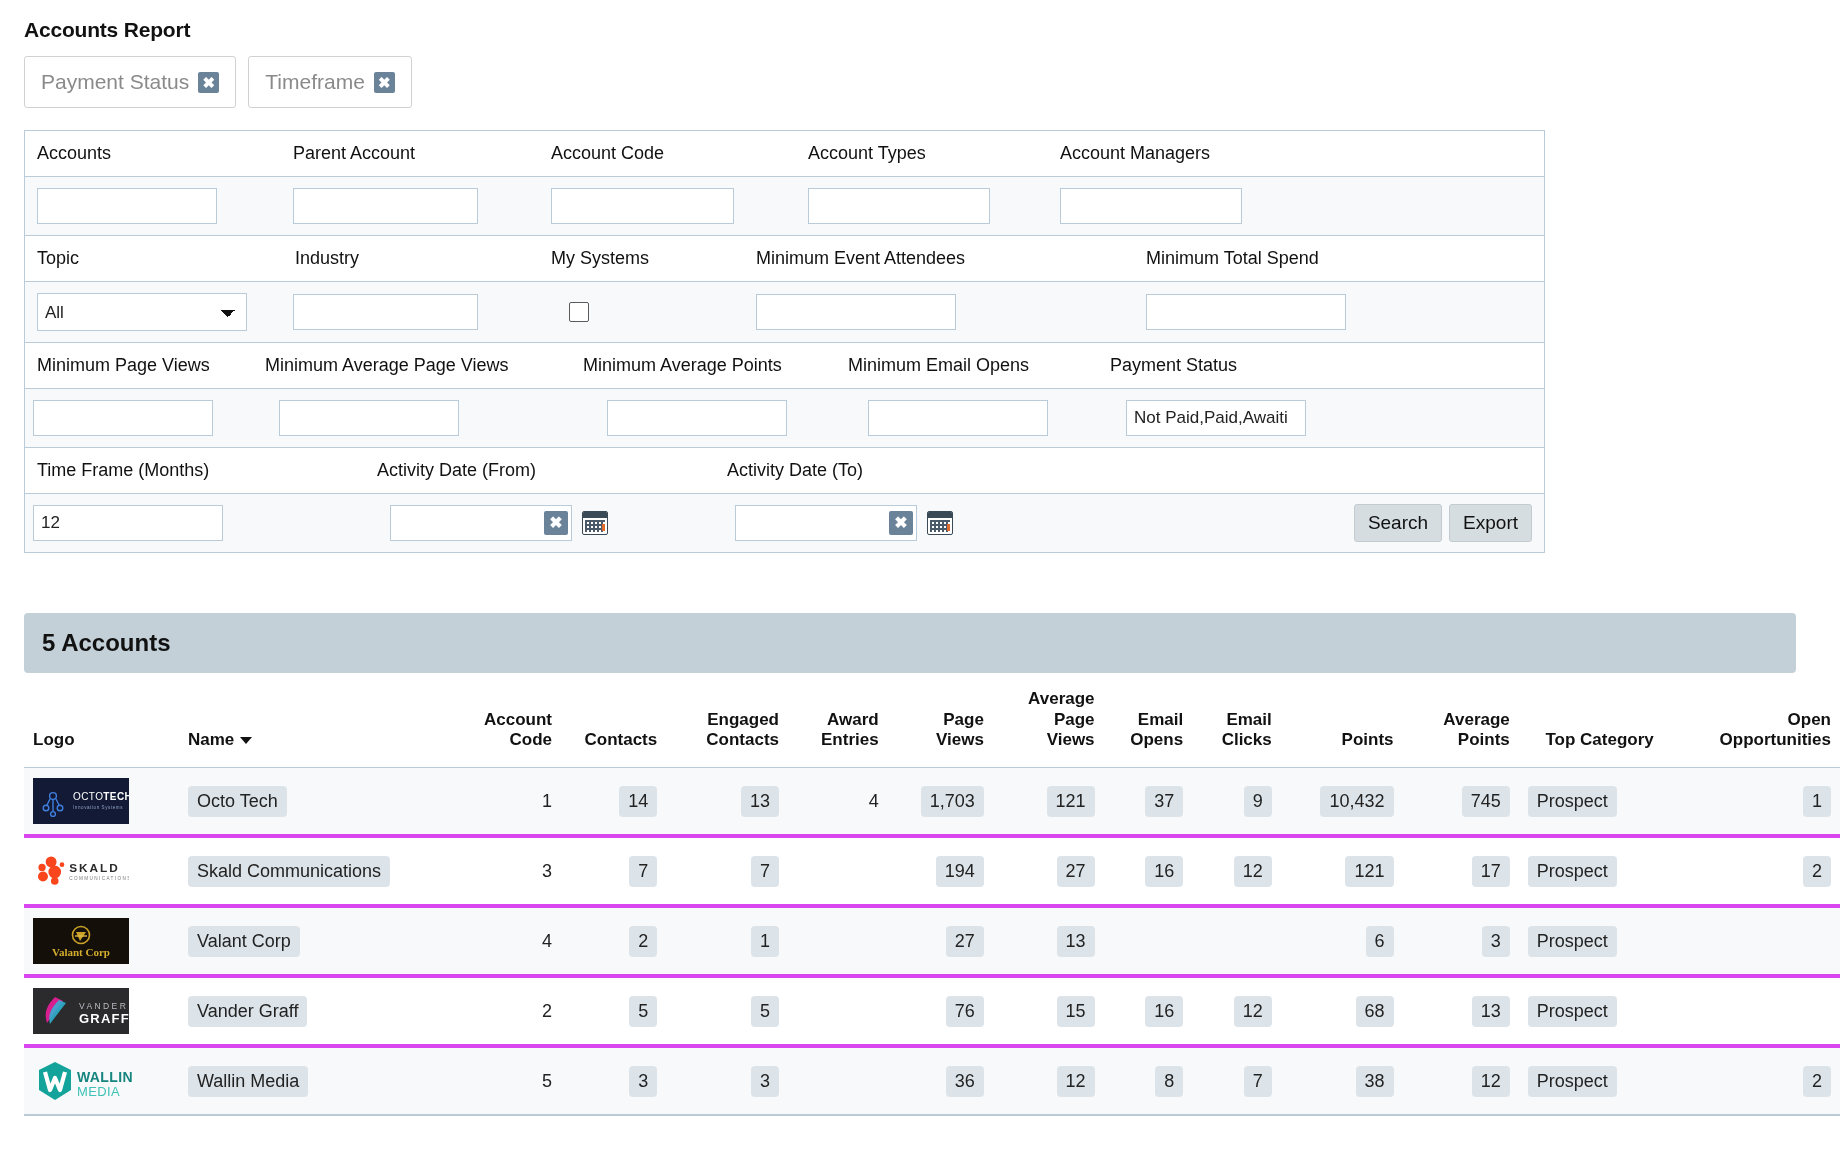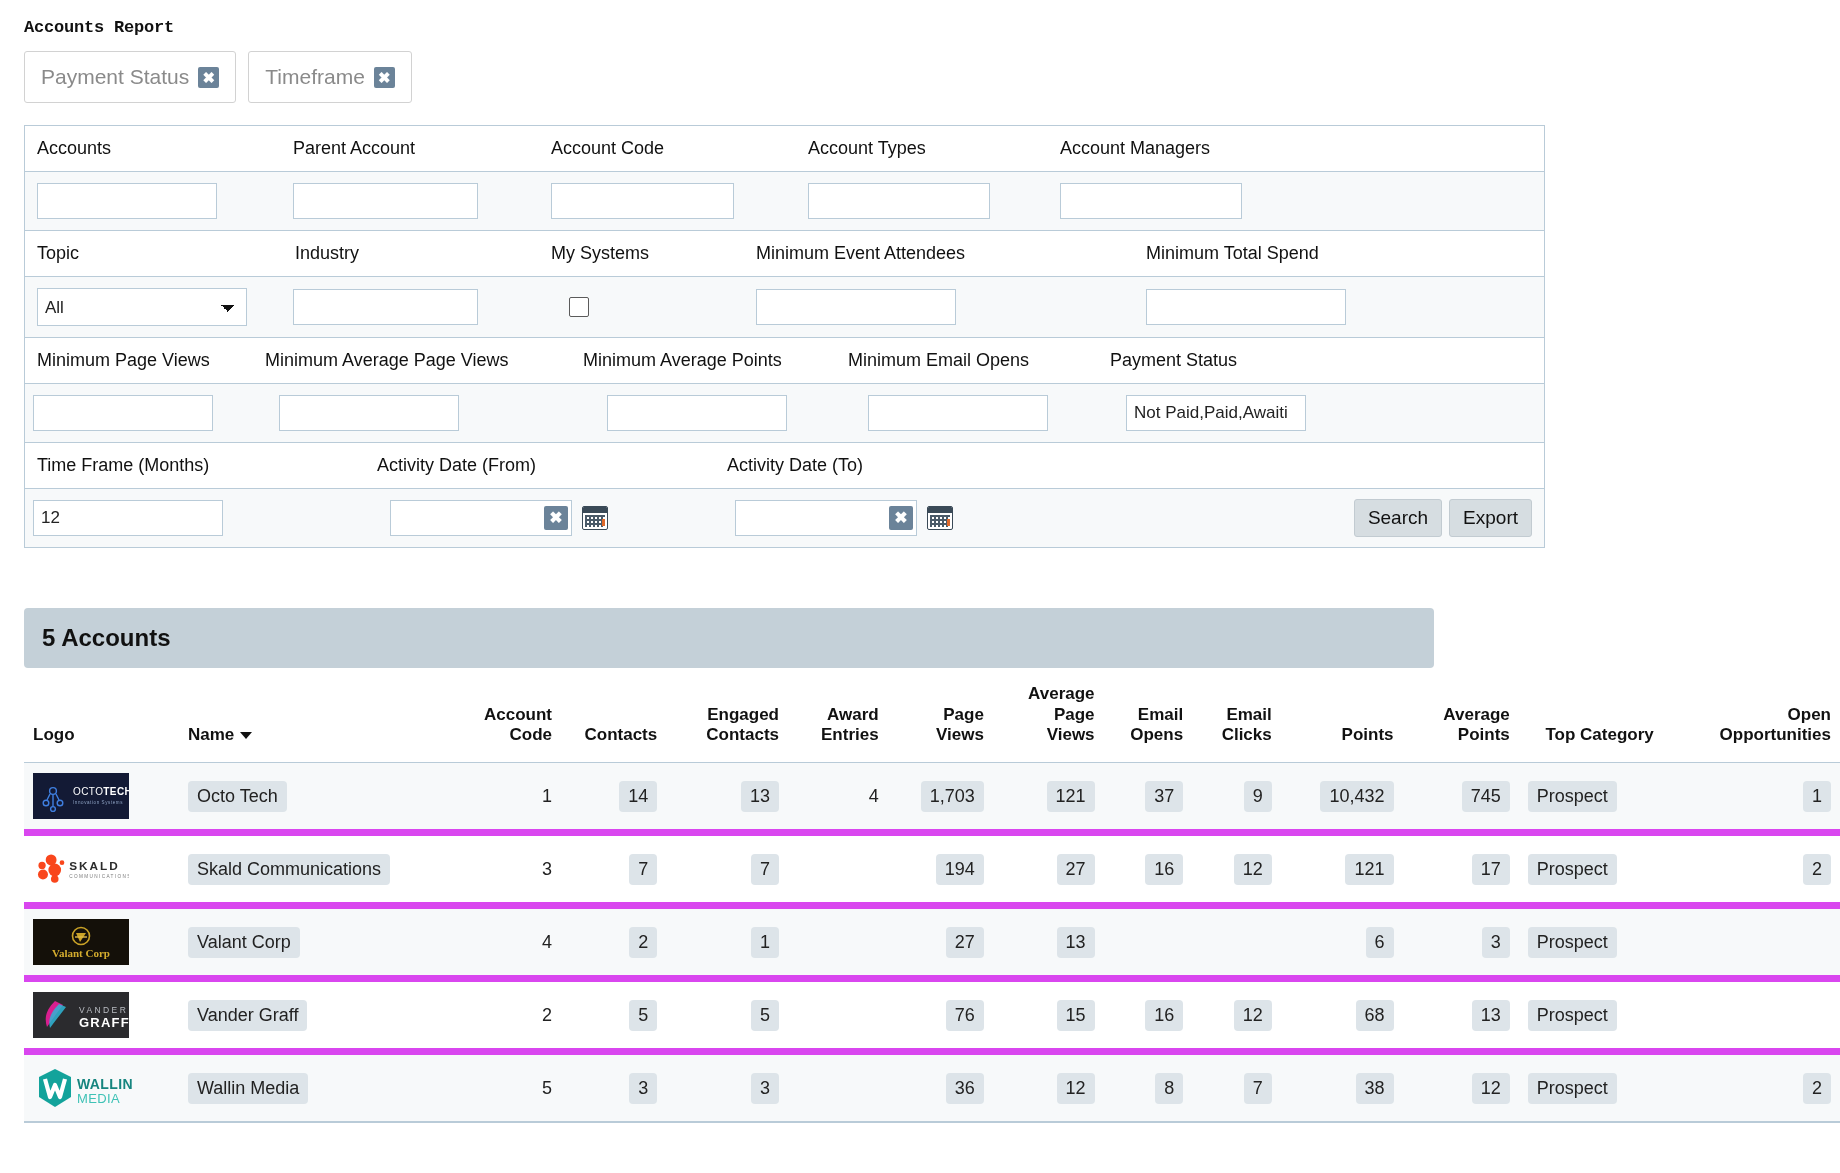--- a/index.html
+++ b/index.html
@@ -8,26 +8,25 @@
     width: 1840px; height: 1173px;
     background: #ffffff;
     font-family: "Liberation Sans", sans-serif;
     color: #111;
     overflow: hidden;
   }
   .page { padding: 18px 0 0 24px; width: 1840px; }
 
   
   .report-title {
-    font-size: 17px;
+    font-size: 21px;
     font-weight: bold;
     color: #111;
     margin: 0 4px 14px 0;
     letter-spacing: -0.2px;
-    font-family: Liberation Mono, monospace;
   }
 
   
   .chips { display: flex; gap: 12px; margin-bottom: 22px; }
   .chip {
     border: 1px solid #d2d2d2;
     background: #fff;
     border-radius: 3px;
     height: 52px;
     display: flex;
@@ -160,21 +159,21 @@
     font-size: 19px;
     color: #111;
     padding: 7px 13px;
     font-family: "Liberation Sans", sans-serif;
     cursor: pointer;
   }
   .actions { margin-left: auto; display: flex; gap: 7px; padding-right: 12px; }
 
   
   .results-bar {
-    width: 1410px;
+    width: 1772px;
     background: #c4d0d8;
     border-radius: 4px;
     height: 60px;
     display: flex;
     align-items: center;
     padding-left: 18px;
     font-size: 24px;
     font-weight: bold;
     color: #111;
     margin-bottom: 6px;
@@ -194,21 +193,21 @@
   table.grid th.l { text-align: left; }
   table.grid td {
     font-size: 18px;
     color: #222;
     padding: 10px 9px;
     height: 60px;
     vertical-align: middle;
     text-align: right;
   }
   table.grid td.l { text-align: left; }
-  table.grid tbody tr { border-bottom: 7px solid #d946ef; }
+  table.grid tbody tr { border-bottom: 4px solid #d946ef; }
   table.grid tbody tr:nth-child(odd) { background: #f7f9fa; }
   table.grid tbody tr:nth-child(even) { background: #ffffff; }
   table.grid tbody tr:last-child { border-bottom: 2px solid #b9cbd8; }
 
   .pill {
     display: inline-block;
     background: #dde4e9;
     border-radius: 4px;
     padding: 5px 9px;
     font-size: 18px;

